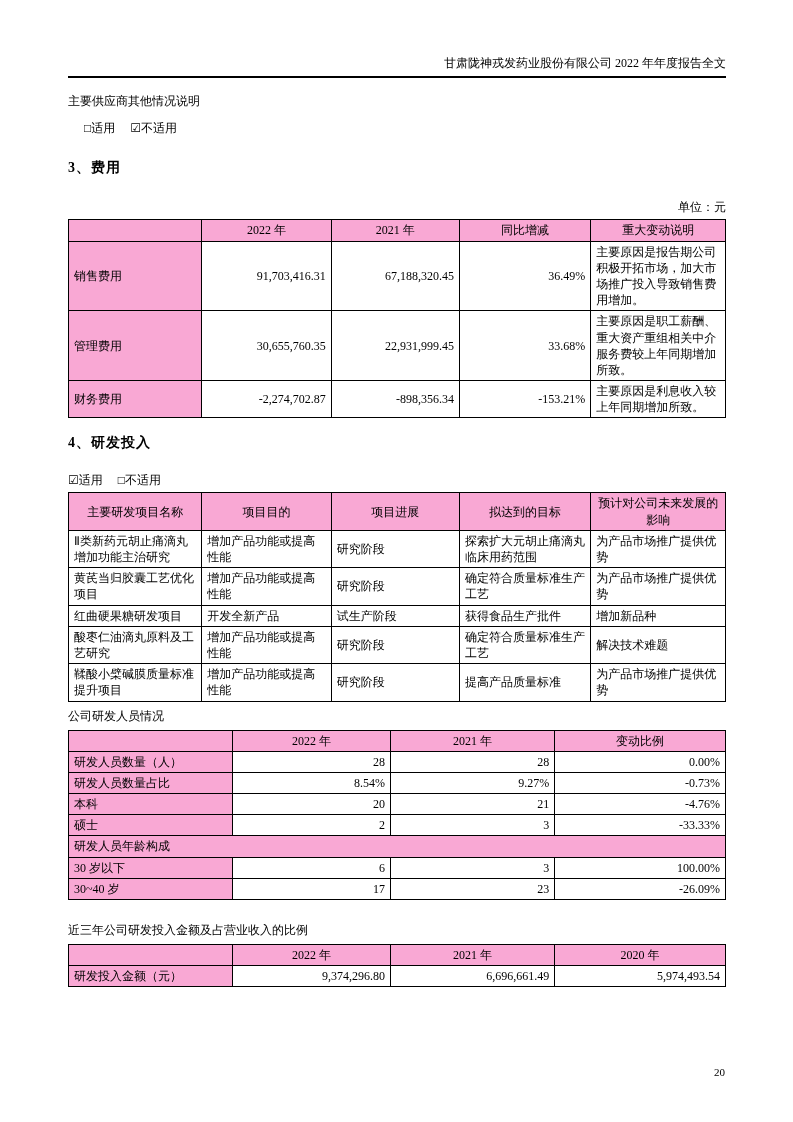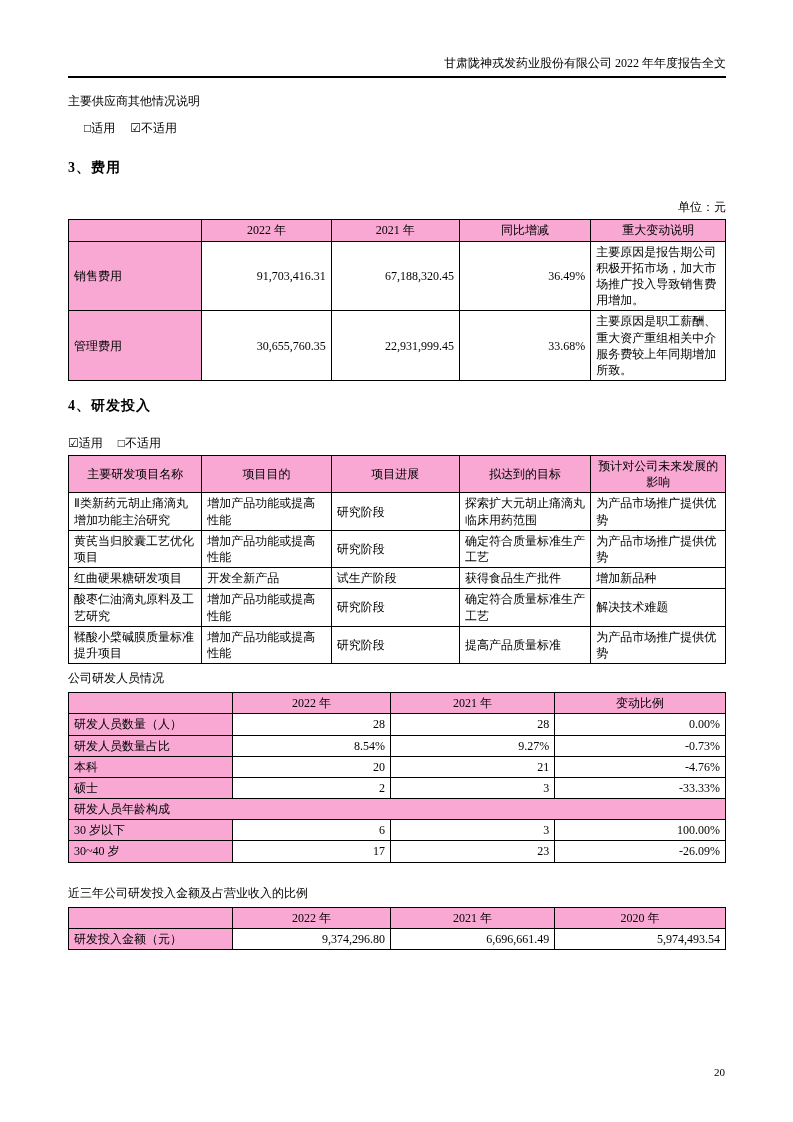--- a/index.html
+++ b/index.html
@@ -90,20 +90,27 @@
           <td class="r">36.49%</td>
           <td class="l">主要原因是报告期公司积极开拓市场，加大市场推广投入导致销售费用增加。</td>
         </tr>
         <tr>
           <td class="gray l">管理费用</td>
           <td class="r">30,655,760.35</td>
           <td class="r">22,931,999.45</td>
           <td class="r">33.68%</td>
           <td class="l">主要原因是职工薪酬、重大资产重组相关中介服务费较上年同期增加所致。</td>
         </tr>
+        <tr>
+          <td class="gray l">财务费用</td>
+          <td class="r">-2,274,702.87</td>
+          <td class="r">-898,356.34</td>
+          <td class="r">-153.21%</td>
+          <td class="l">主要原因是利息收入较上年同期增加所致。</td>
+        </tr>
       </tbody>
     </table>
 
     <h2 class="sec sec4">4、研发投入</h2>
     <p class="p-check p-check2">
       <span class="cb">☑适用</span>
       <span class="cb">□不适用</span>
     </p>
 
     <table class="tbl">

